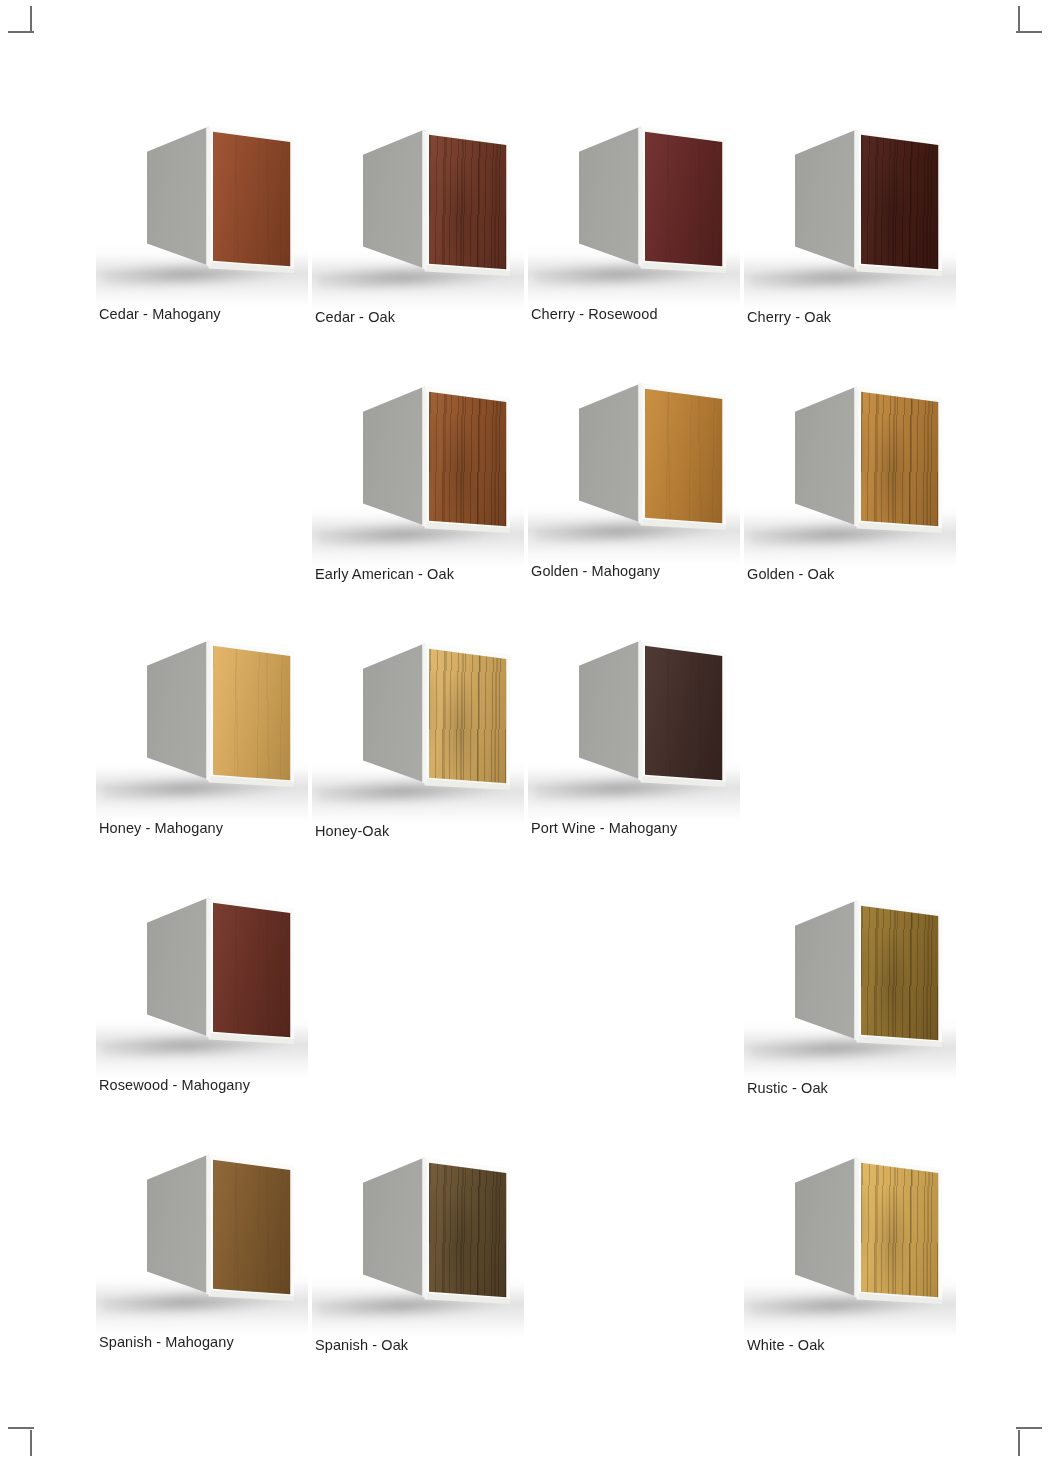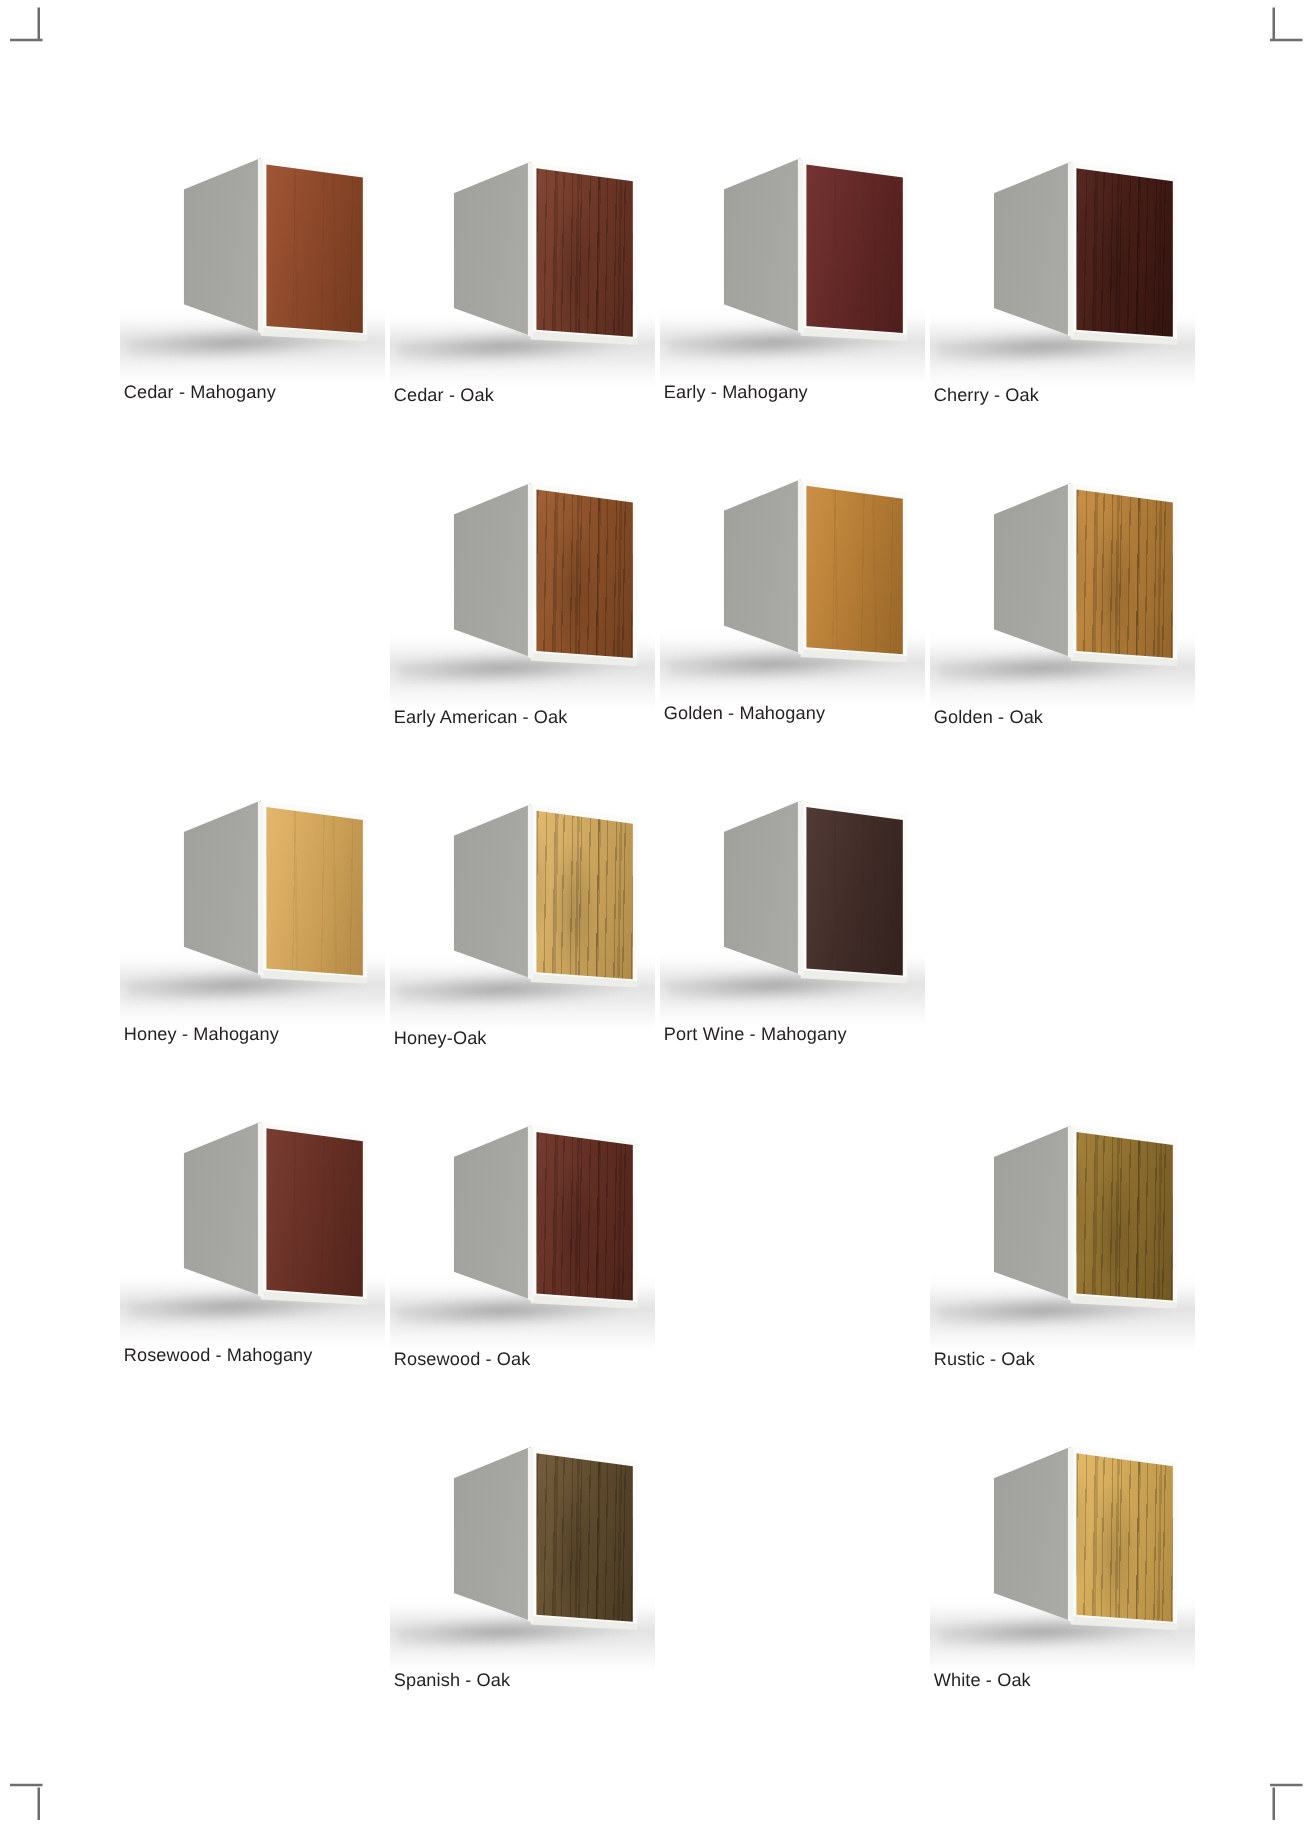--- a/index.html
+++ b/index.html
@@ -272,21 +272,21 @@
             <div class="face-front-frame"></div>
             <div class="face-bottom"></div>
             <div class="side-edge"></div>
             <div class="face-front">
               <div class="wood-base" style="background: linear-gradient(102deg, rgb(125, 55, 52) 0%, rgb(109, 45, 43) 48%, rgb(85, 33, 31) 100%);"></div>
               <div class="grain-mahogany"></div>
               <div class="wood-sheen"></div>
             </div>
           </div>
         </div>
-        <div class="swatch-label">Early - Mahogany</div>
+        <div class="swatch-label">Cherry - Rosewood</div>
       </div>
       <div class="swatch-cell col3">
         <div class="scene">
           <div class="ground"></div>
           <div class="ground-shadow"></div>
           <div class="cube">
             <div class="face-top"></div>
             <div class="face-side"></div>
             <div class="face-front-frame"></div>
             <div class="face-bottom"></div>
@@ -432,39 +432,20 @@
             <div class="side-edge"></div>
             <div class="face-front">
               <div class="wood-base" style="background: linear-gradient(102deg, rgb(133, 67, 52) 0%, rgb(115, 54, 42) 48%, rgb(90, 40, 30) 100%);"></div>
               <div class="grain-mahogany"></div>
               <div class="wood-sheen"></div>
             </div>
           </div>
         </div>
         <div class="swatch-label">Rosewood - Mahogany</div>
       </div>
-      <div class="swatch-cell col1">
-        <div class="scene">
-          <div class="ground"></div>
-          <div class="ground-shadow"></div>
-          <div class="cube">
-            <div class="face-top"></div>
-            <div class="face-side"></div>
-            <div class="face-front-frame"></div>
-            <div class="face-bottom"></div>
-            <div class="side-edge"></div>
-            <div class="face-front">
-              <div class="wood-base" style="background: linear-gradient(102deg, rgb(127, 64, 50) 0%, rgb(110, 52, 40) 48%, rgb(84, 38, 28) 100%);"></div>
-              <div class="grain-oak"></div>
-              <div class="wood-sheen"></div>
-            </div>
-          </div>
-        </div>
-        <div class="swatch-label">Rosewood - Oak</div>
-      </div>
       <div class="swatch-cell col3">
         <div class="scene">
           <div class="ground"></div>
           <div class="ground-shadow"></div>
           <div class="cube">
             <div class="face-top"></div>
             <div class="face-side"></div>
             <div class="face-front-frame"></div>
             <div class="face-bottom"></div>
             <div class="side-edge"></div>
@@ -472,20 +453,39 @@
               <div class="wood-base" style="background: linear-gradient(102deg, rgb(176, 140, 67) 0%, rgb(156, 122, 51) 48%, rgb(123, 94, 38) 100%);"></div>
               <div class="grain-oak"></div>
               <div class="wood-sheen"></div>
             </div>
           </div>
         </div>
         <div class="swatch-label">Rustic - Oak</div>
       </div>
     </div>
     <div class="swatch-row">
+      <div class="swatch-cell col0">
+        <div class="scene">
+          <div class="ground"></div>
+          <div class="ground-shadow"></div>
+          <div class="cube">
+            <div class="face-top"></div>
+            <div class="face-side"></div>
+            <div class="face-front-frame"></div>
+            <div class="face-bottom"></div>
+            <div class="side-edge"></div>
+            <div class="face-front">
+              <div class="wood-base" style="background: linear-gradient(102deg, rgb(155, 113, 64) 0%, rgb(138, 98, 50) 48%, rgb(110, 77, 38) 100%);"></div>
+              <div class="grain-mahogany"></div>
+              <div class="wood-sheen"></div>
+            </div>
+          </div>
+        </div>
+        <div class="swatch-label">Spanish - Mahogany</div>
+      </div>
       <div class="swatch-cell col1">
         <div class="scene">
           <div class="ground"></div>
           <div class="ground-shadow"></div>
           <div class="cube">
             <div class="face-top"></div>
             <div class="face-side"></div>
             <div class="face-front-frame"></div>
             <div class="face-bottom"></div>
             <div class="side-edge"></div>

